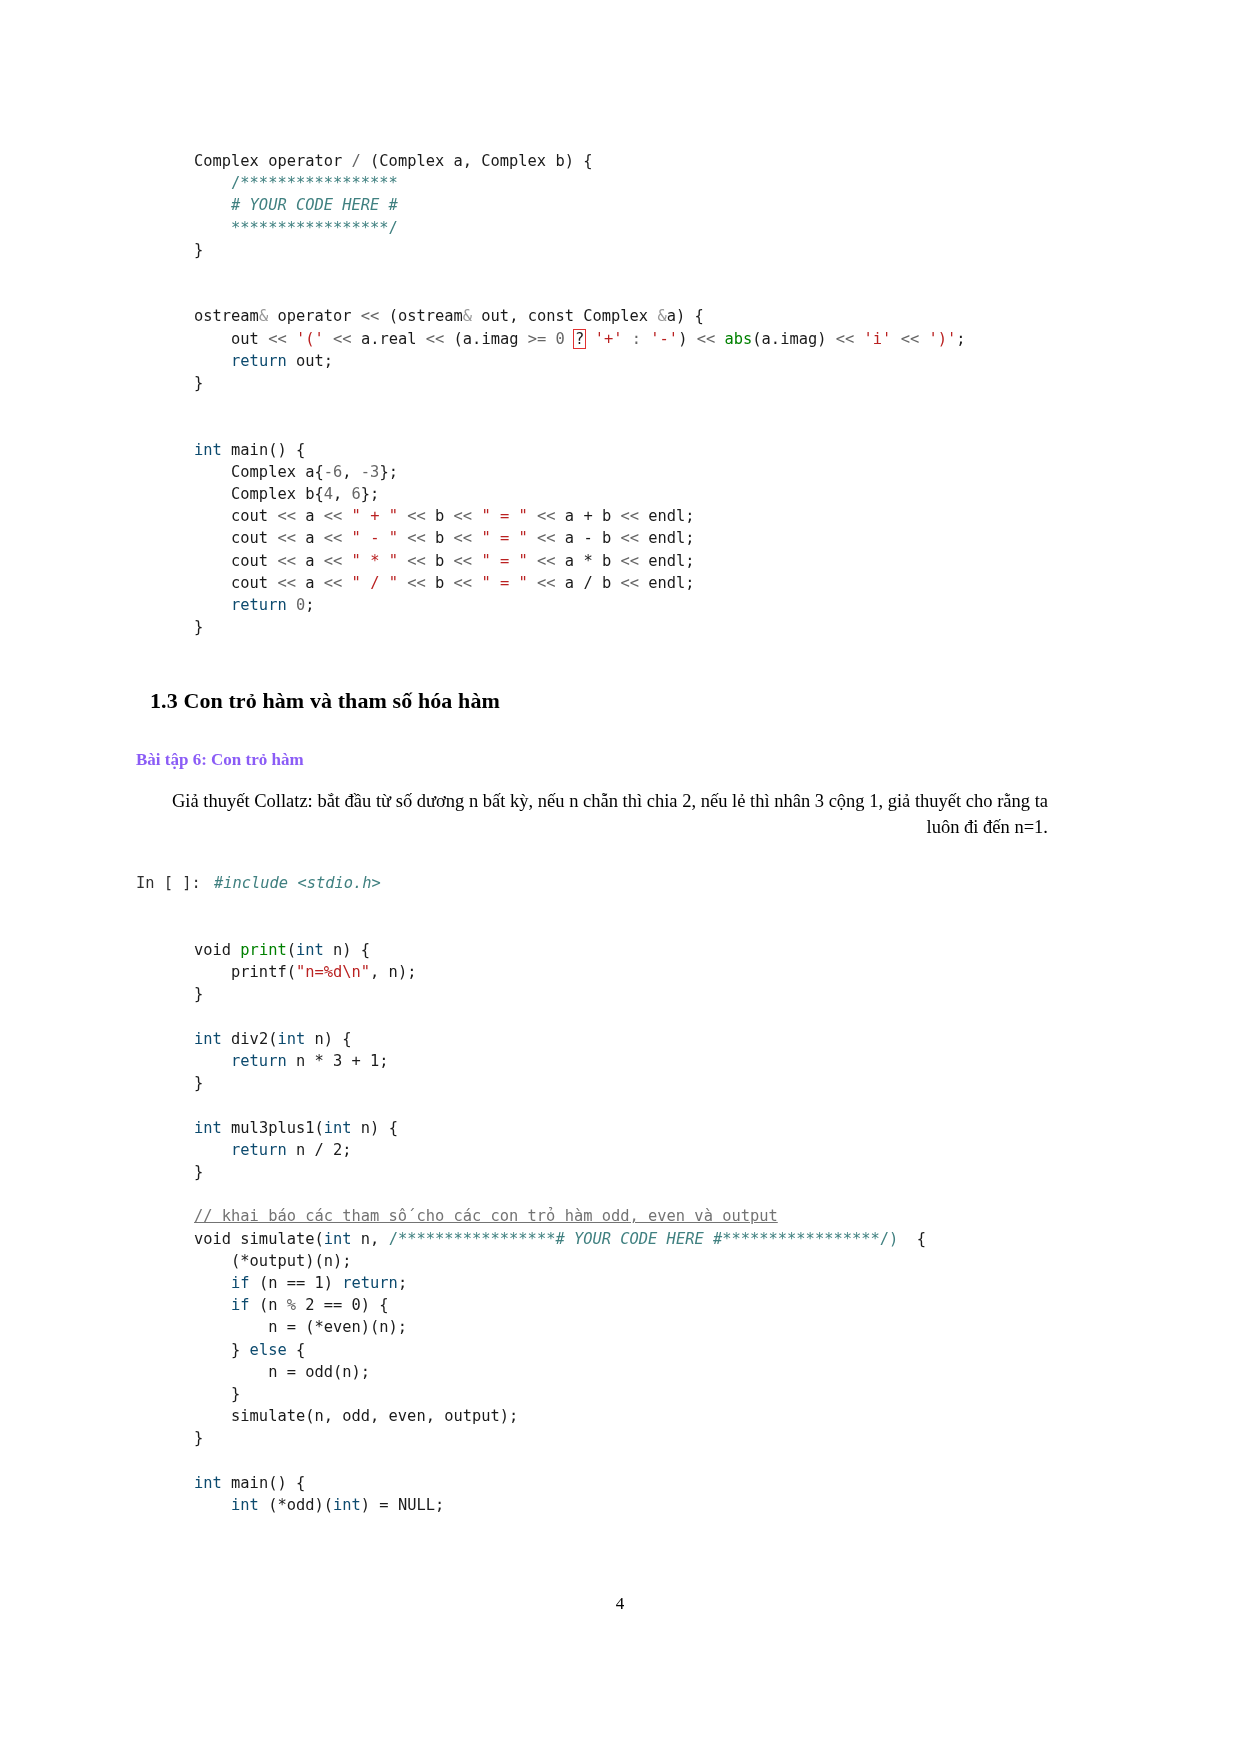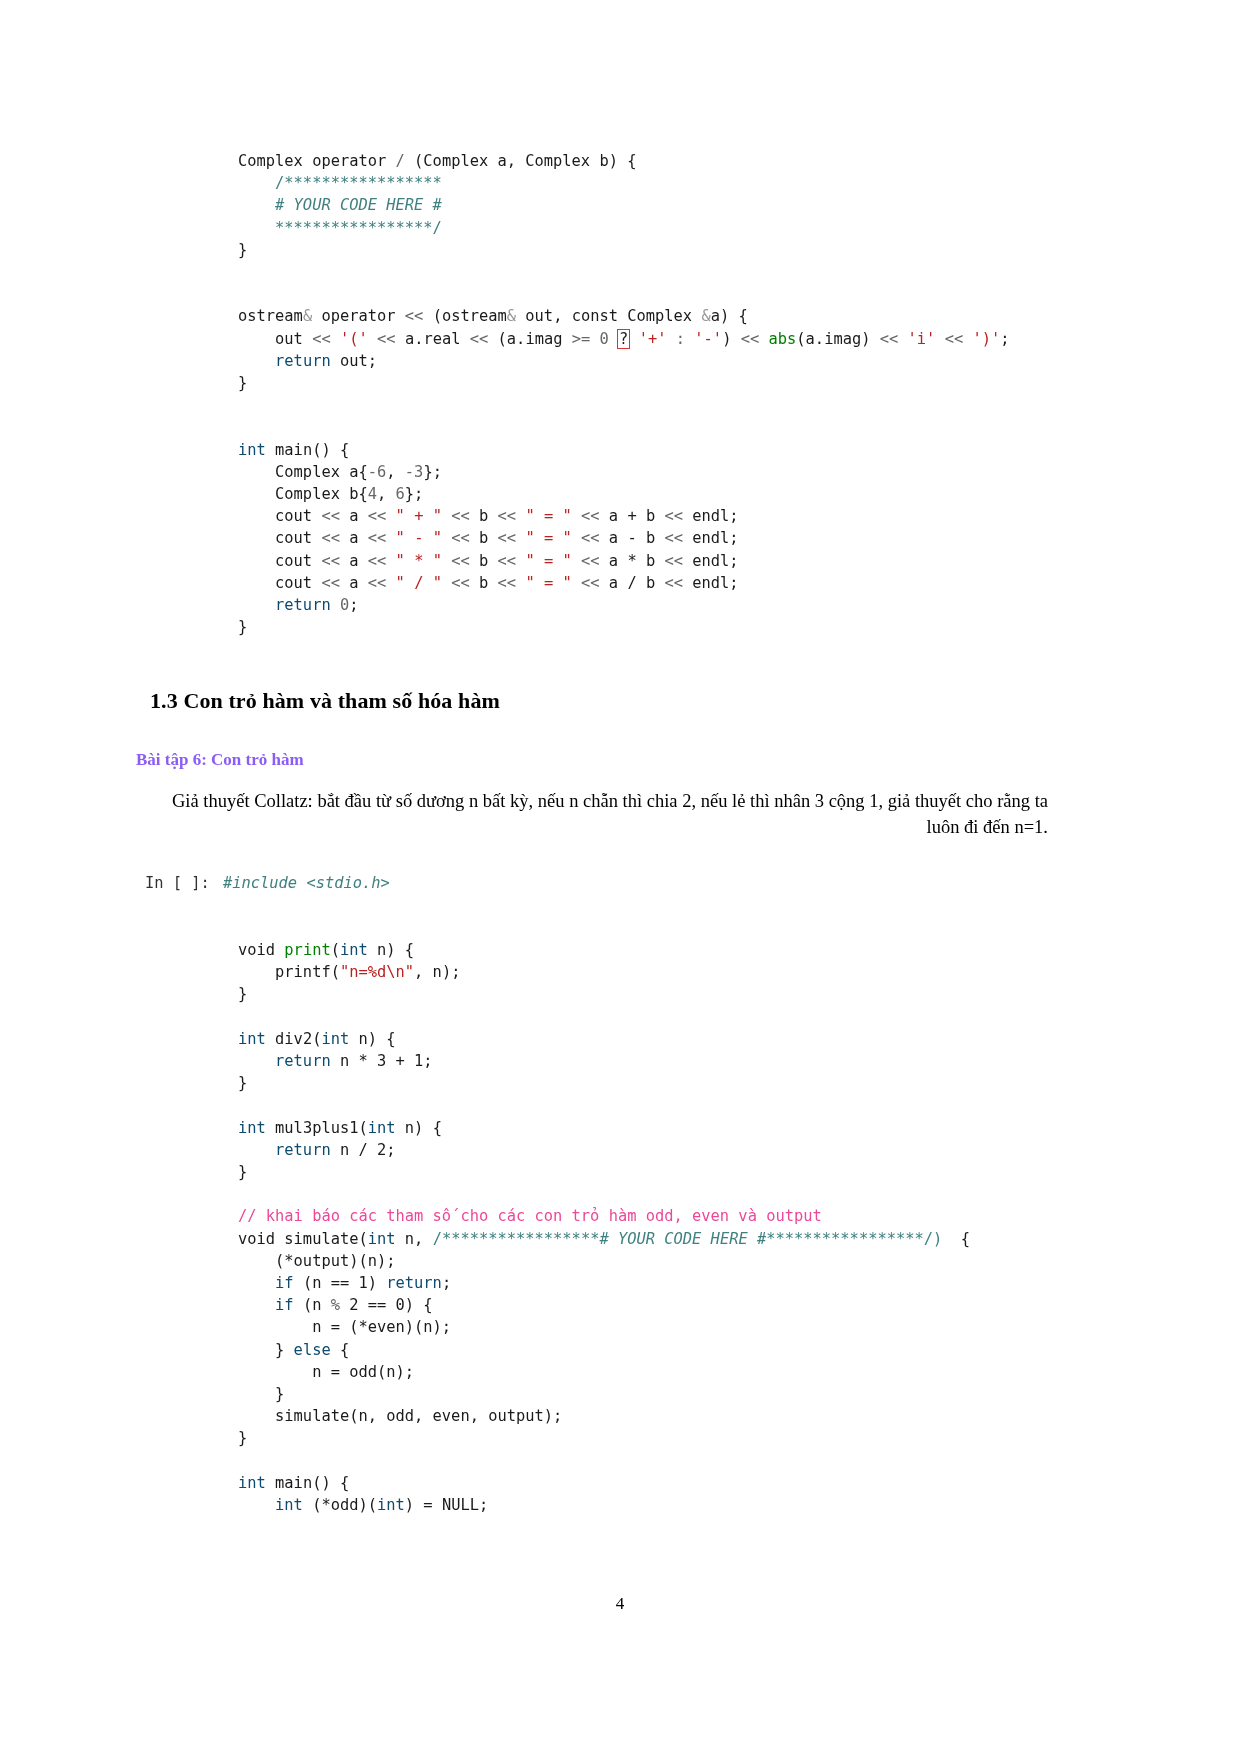--- a/index.html
+++ b/index.html
@@ -26,33 +26,33 @@
   
   .code {
     font-family: "DejaVu Sans Mono", "Liberation Mono", monospace;
     font-size: 15.4px;
     line-height: 22.2px;
     color: #1a1a1a;
     white-space: pre;
     letter-spacing: 0px;
   }
   .code-indent {
-    margin-left: 102px;
+    margin-left: 58px;
   }
   .blank { display: block; height: 22.2px; }
 
   
   .kw      { color: #0c4a6e; font-weight: normal; }
   .fn      { color: #008000; }
   .num     { color: #666666; }
   .str     { color: #ba2121; }
   .op      { color: #666666; }
   .cmt     { color: #408080; font-style: italic; }
   .cmt-plain { color: #408080; font-style: normal; }
-  .slash-cmt { color: #ec4899; }
+  .slash-cmt { color: #737373; text-decoration: underline; }
   .amp     { color: #999999; }
   .boxed {
     border: 1.3px solid #e03030;
     padding: 0px 1px;
     margin: 0 -1px;
     color: #1a1a1a;
   }
 
   
   h2.section {
@@ -85,21 +85,20 @@
   .spacer-18 { height: 18px; }
   .spacer-14 { height: 14px; }
 
   
   .cell-row {
     display: flex;
     align-items: flex-start;
     font-family: "DejaVu Sans Mono", "Liberation Mono", monospace;
     font-size: 15.4px;
     line-height: 22.2px;
-    margin-left: 9px;
   }
   .cell-prompt {
     width: 78px;
     flex: 0 0 78px;
     color: #303030;
     white-space: pre;
   }
   .cell-source { white-space: pre; }
 
   

